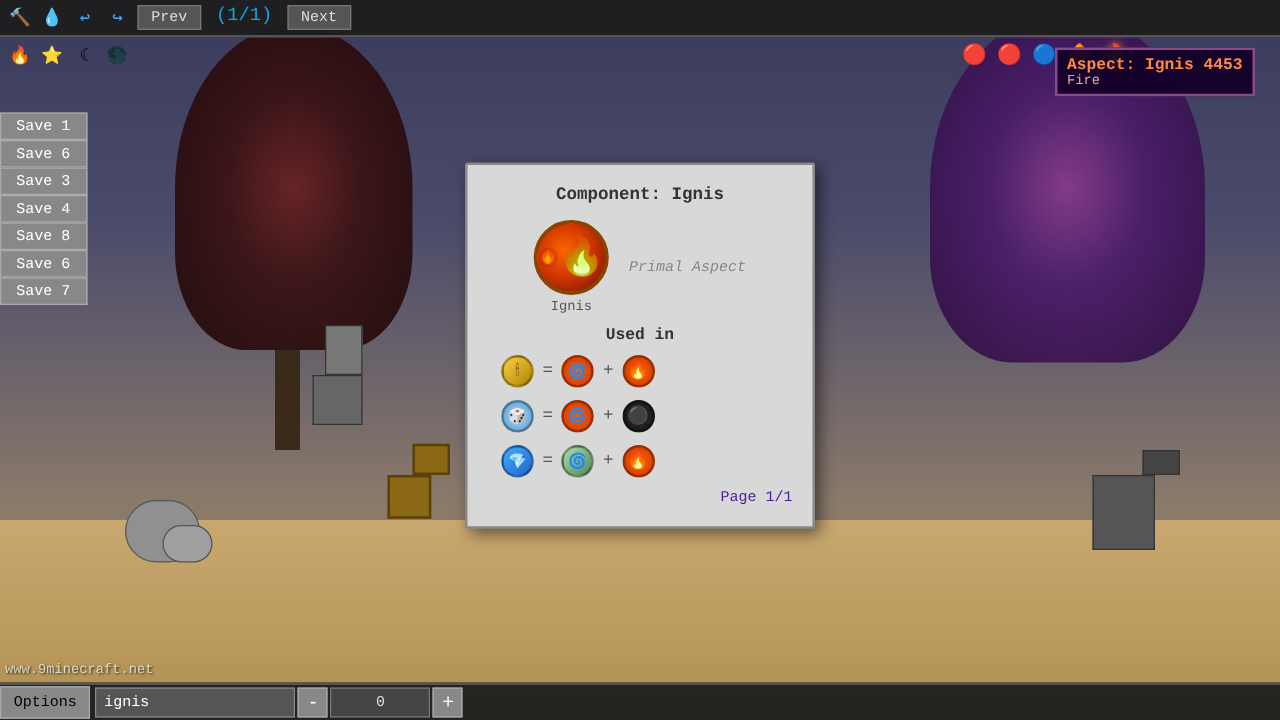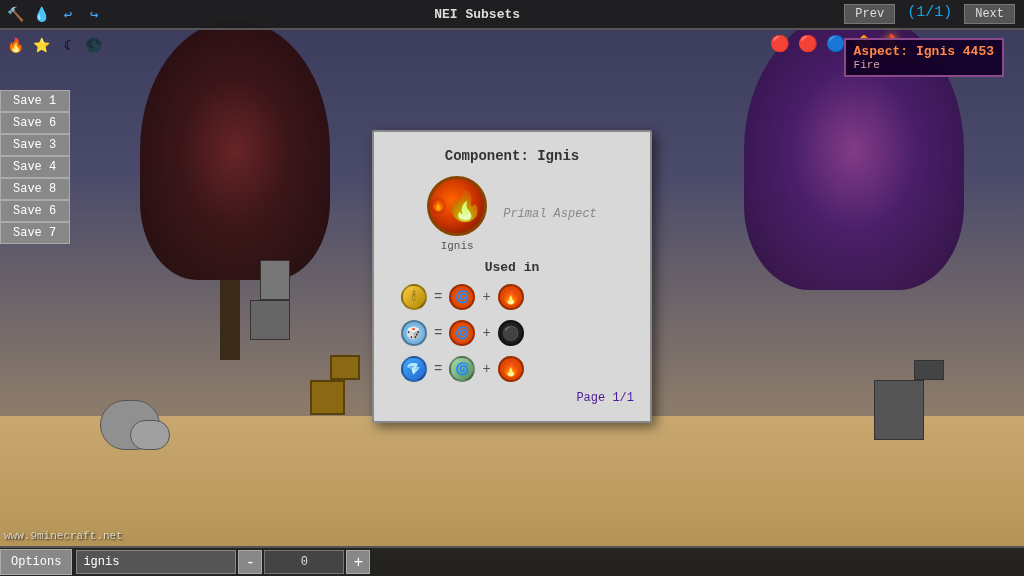--- a/index.html
+++ b/index.html
@@ -217,21 +217,21 @@
       height: 30px;
       background: rgba(30, 30, 30, 0.95);
       display: flex;
       align-items: center;
       z-index: 100;
       border-top: 2px solid #555;
     }
 
     #options-btn {
       background: #888;
-      color: #ffffff;
+      color: #000000;
       border: 1px solid #aaa;
       padding: 3px 10px;
       font-size: 12px;
       cursor: pointer;
       font-family: 'Courier New', monospace;
       height: 26px;
     }
 
     #search-input {
       background: #555;
@@ -441,21 +441,20 @@
   <div class="scene-block" style="left:375px; top:190px; width:35px; height:15px; background:#888;"></div>
 </div>
 
 <div id="top-bar">
   <div id="left-icons">
     <div class="top-icon">🔨</div>
     <div class="top-icon">💧</div>
     <div class="top-icon" style="color:#44aaff;">↩</div>
     <div class="top-icon" style="color:#44aaff;">↪</div>
   </div>
-  <div id="nei-subsets-label">NEI Subsets</div>
   <div id="nav-controls">
     <button class="nav-btn">Prev</button>
     <span id="page-counter">(1/1)</span>
     <button class="nav-btn">Next</button>
   </div>
 </div>
 
 <div id="second-bar">
   <div id="second-left-icons">
     <div class="top-icon">🔥</div>

